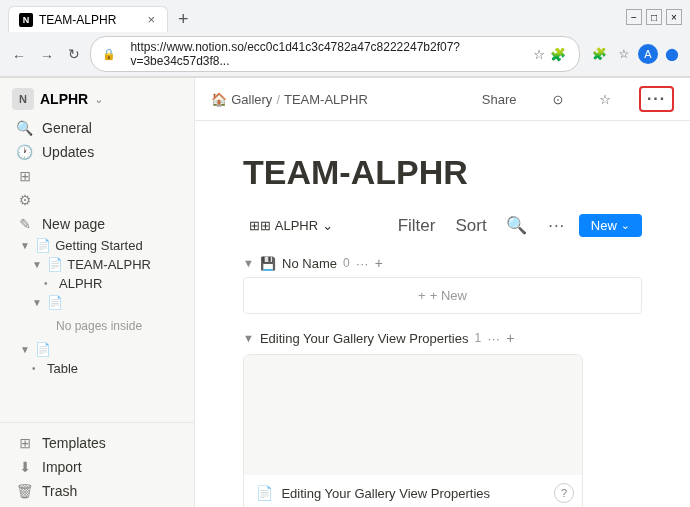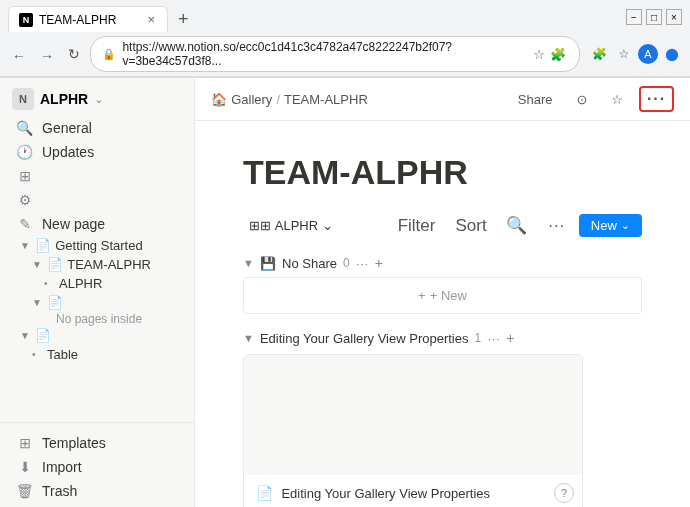--- a/index.html
+++ b/index.html
@@ -92,21 +92,21 @@
       border: 1px solid #ccc;
       border-radius: 16px;
       padding: 3px 12px;
       font-size: 12px;
       color: #333;
       display: flex;
       align-items: center;
       gap: 6px;
     }
     .url-lock { font-size: 11px; color: #555; }
-    .url-text { flex: 1; font-size: 12px; color: #222; }
+    .url-text { flex: 1; font-size: 12px; color: #222; margin-left: 8px; }
     .url-icons { display: flex; gap: 6px; color: #555; font-size: 13px; }
     .browser-ext-icons { display: flex; align-items: center; gap: 4px; margin-left: 4px; }
     .ext-icon { width: 20px; height: 20px; border-radius: 3px; display: flex; align-items: center; justify-content: center; font-size: 12px; cursor: pointer; color: #555; }
 
     
     .app-body {
       display: flex;
       flex: 1;
       overflow: hidden;
     }
@@ -171,21 +171,21 @@
       color: #37352f;
       border-radius: 4px;
       margin: 0 4px;
     }
     .tree-indent-1 { padding-left: 16px; }
     .tree-indent-2 { padding-left: 28px; }
     .tree-indent-3 { padding-left: 40px; }
     .tree-chevron { font-size: 10px; color: #888; margin-right: 3px; min-width: 12px; }
     .tree-icon { font-size: 13px; margin-right: 4px; }
     .tree-label { font-size: 13px; }
-    .tree-muted { font-size: 12px; color: #999; padding-left: 52px; margin: 0 4px; }
+    .tree-muted { font-size: 12px; color: #999; padding-left: 52px; margin: 7px 4px; }
     .sidebar-bottom {
       margin-top: auto;
       padding-top: 8px;
       border-top: 1px solid #e8e8e6;
     }
 
     
     .main-content {
       flex: 1;
       overflow-y: auto;
@@ -203,21 +203,21 @@
       display: flex;
       align-items: center;
       gap: 4px;
       font-size: 13px;
       color: #555;
       flex: 1;
     }
     .breadcrumb-sep { color: #aaa; }
     .topbar-actions {
       display: flex;
-      gap: 8px;
+      gap: 20px;
     }
     .topbar-btn {
       background: none;
       border: none;
       cursor: pointer;
       color: #555;
       font-size: 13px;
       padding: 3px 8px;
       border-radius: 4px;
     }
@@ -504,21 +504,21 @@
         <button class="new-btn">
           <span>New</span>
           <span class="new-btn-chevron">⌄</span>
         </button>
       </div>
 
       <div class="db-group">
         <div class="db-group-header">
           <span class="group-chevron">▼</span>
           <span class="group-icon">💾</span>
-          <span>No Share</span>
+          <span>No Name</span>
           <span class="group-count">0</span>
           <span class="group-dots">···</span>
           <span class="group-plus">+</span>
         </div>
         <div class="empty-group-box">
           <span class="plus-new">+</span>
           <span>+ New</span>
         </div>
       </div>
 

